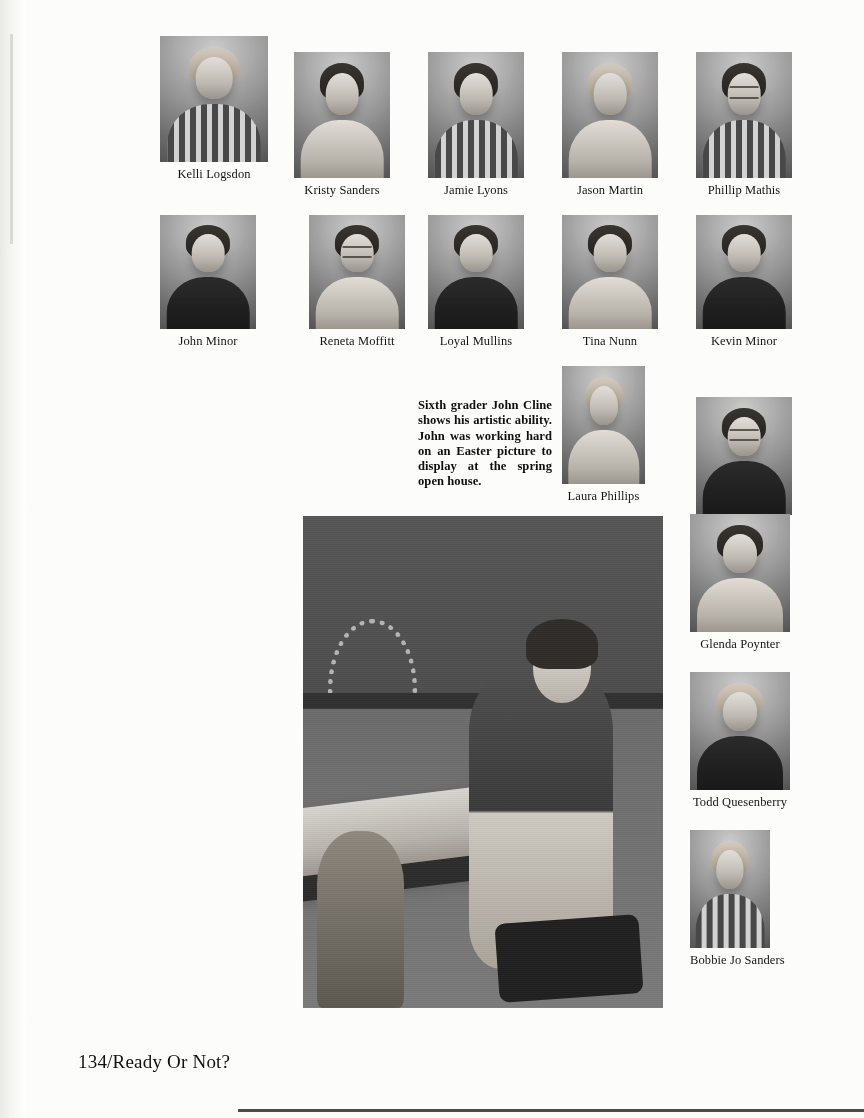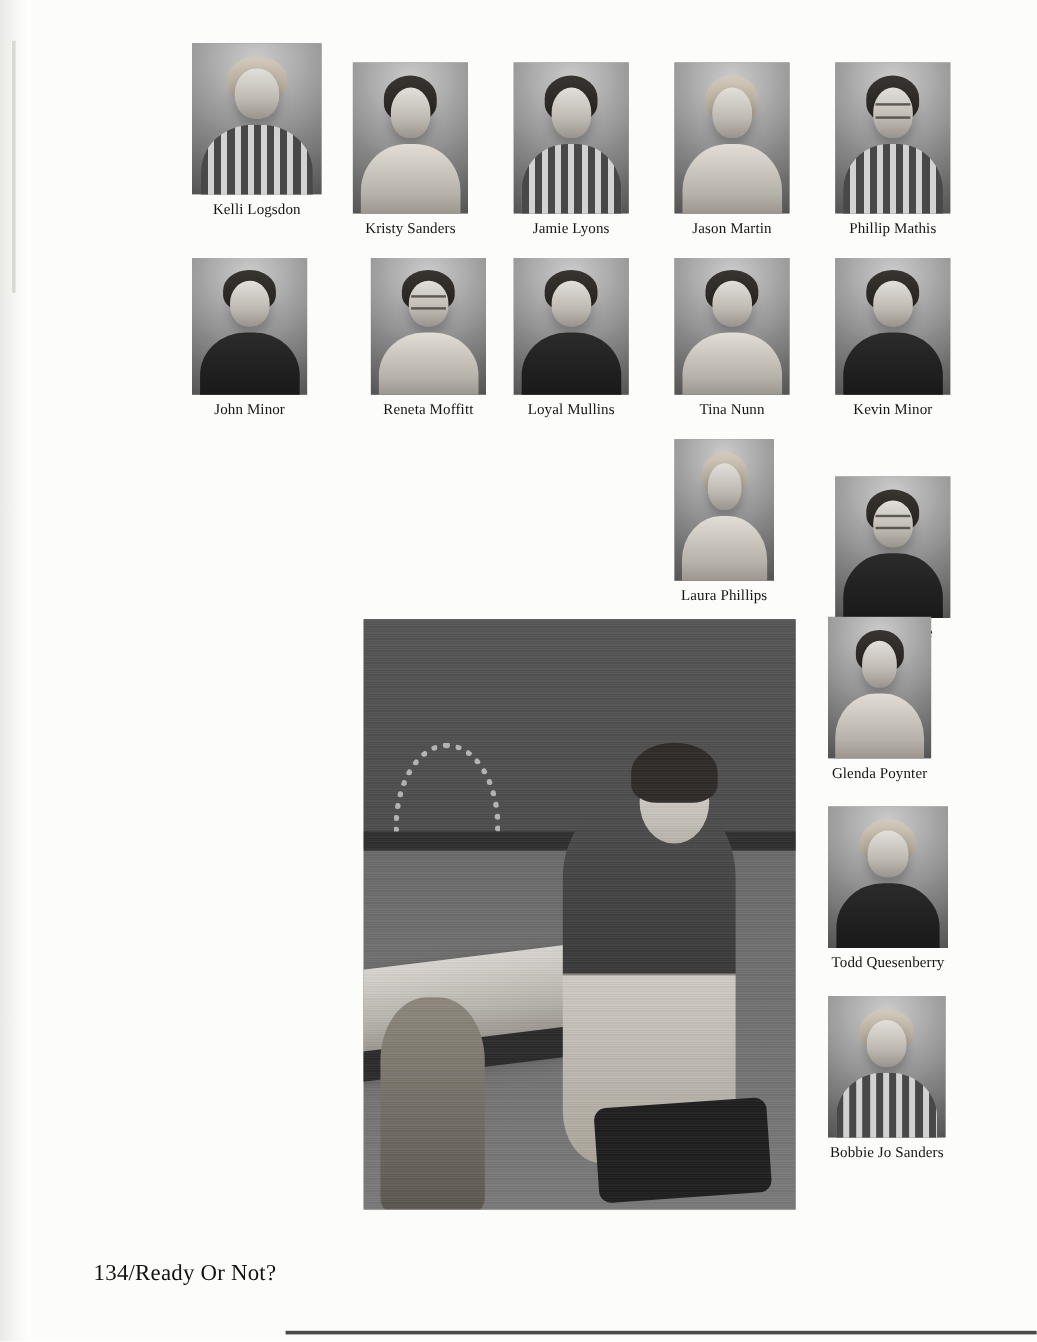--- a/index.html
+++ b/index.html
@@ -403,50 +403,53 @@
         <div class="photo" style="height: 118px;">
           <div class="ph shirt-graphic">
             <div class="hair"></div>
             <div class="head"></div>
             <div class="glasses"></div>
             <div class="graphic"></div>
           </div>
         </div>
         <div class="caption">Joshua Poole</div>
       </div>
-      <div class="portrait" style="left: 690px; top: 514px; width: 86px;">
+      <div class="portrait" style="left: 690px; top: 514px; width: 100px;">
         <div class="photo" style="height: 118px;">
           <div class="ph shirt-light">
             <div class="hair"></div>
             <div class="head"></div>
           </div>
         </div>
         <div class="caption">Glenda Poynter</div>
       </div>
       <div class="portrait" style="left: 690px; top: 672px; width: 100px;">
         <div class="photo" style="height: 118px;">
           <div class="ph light-hair shirt-graphic">
             <div class="hair"></div>
             <div class="head"></div>
             <div class="graphic"></div>
           </div>
         </div>
         <div class="caption">Todd Quesenberry</div>
       </div>
-      <div class="portrait" style="left: 690px; top: 830px; width: 98px;">
+      <div class="portrait" style="left: 690px; top: 830px; width: 80px;">
         <div class="photo" style="height: 118px;">
           <div class="ph light-hair shirt-pattern">
             <div class="hair"></div>
             <div class="head"></div>
           </div>
         </div>
         <div class="caption">Bobbie Jo Sanders</div>
       </div>
     </div>
 
+  <div class="callout" id="callout" style="left:418px; top:398px; width:134px;">
+    <span>Sixth grader John Cline shows his artistic ability. John was working hard on an Easter picture to display at the spring open house.</span>
+  </div>
 
   <div class="feature" style="left:303px; top:516px; width:360px; height:492px;">
     <div class="room"></div>
     <div class="chalkboard"></div>
     <div class="arch"></div>
     <div class="board-trim"></div>
     <div class="desk"></div>
     <div class="desk-edge"></div>
     <div class="kid2"></div>
     <div class="student"></div>

